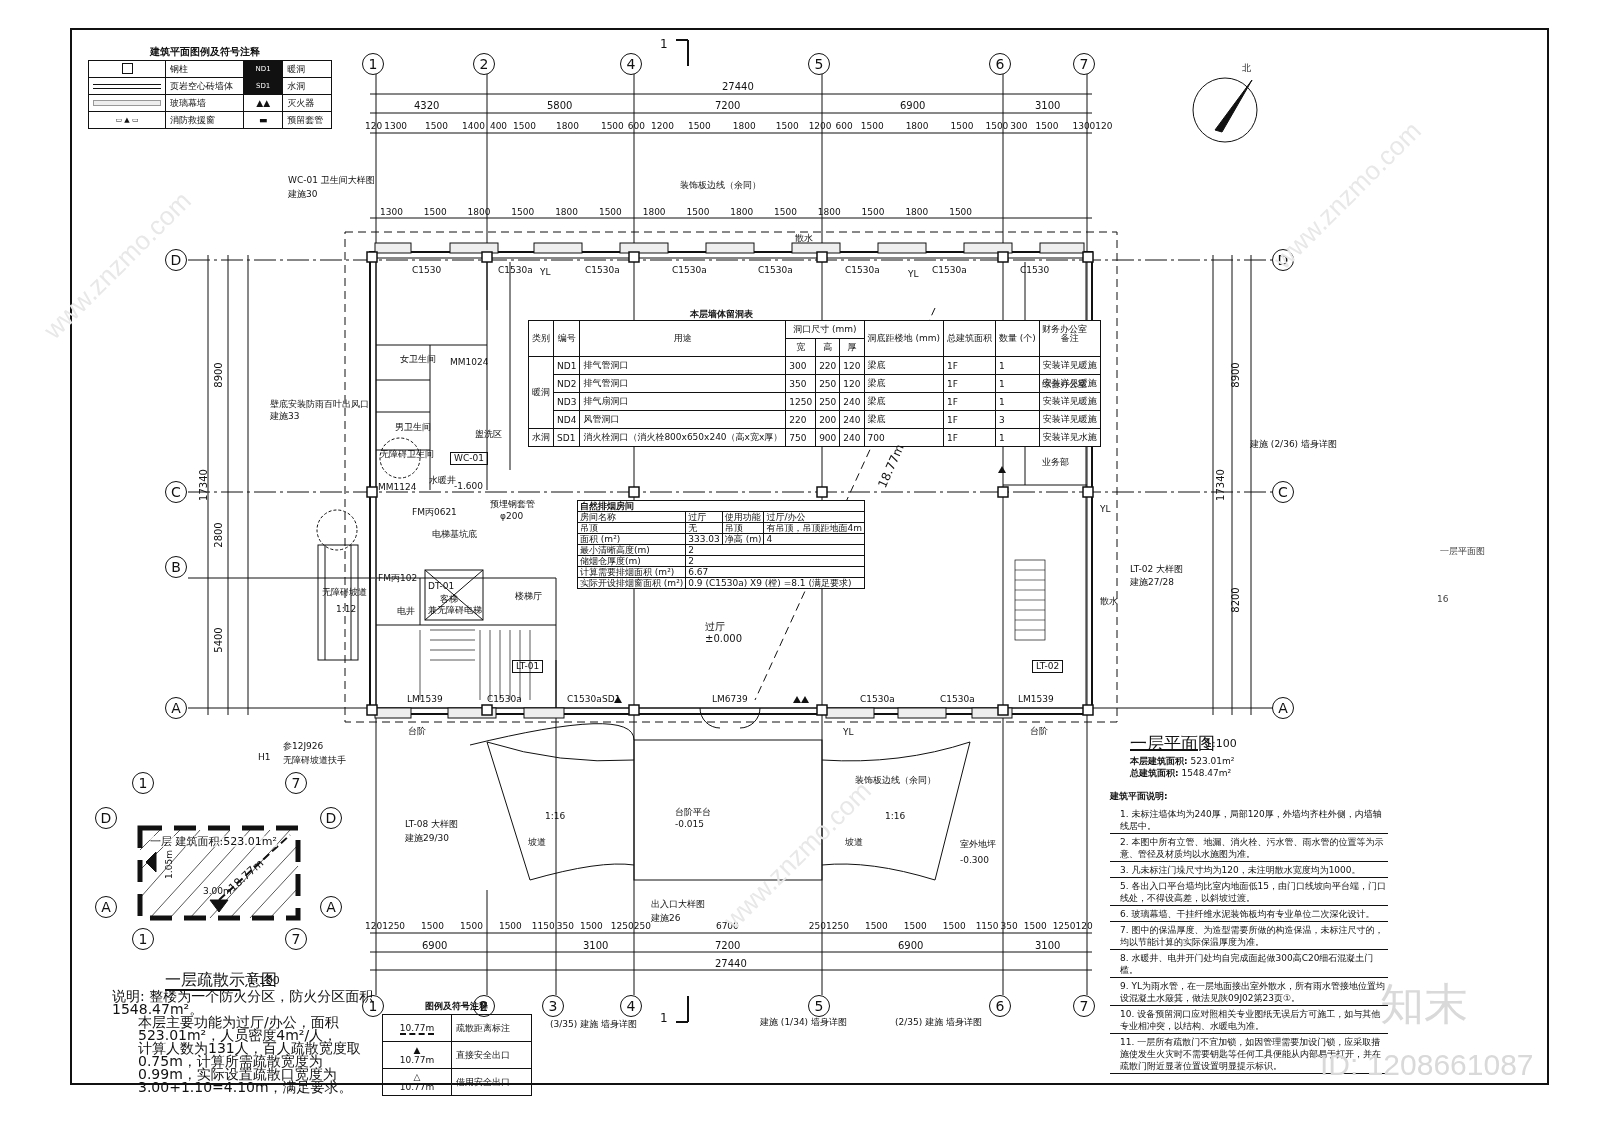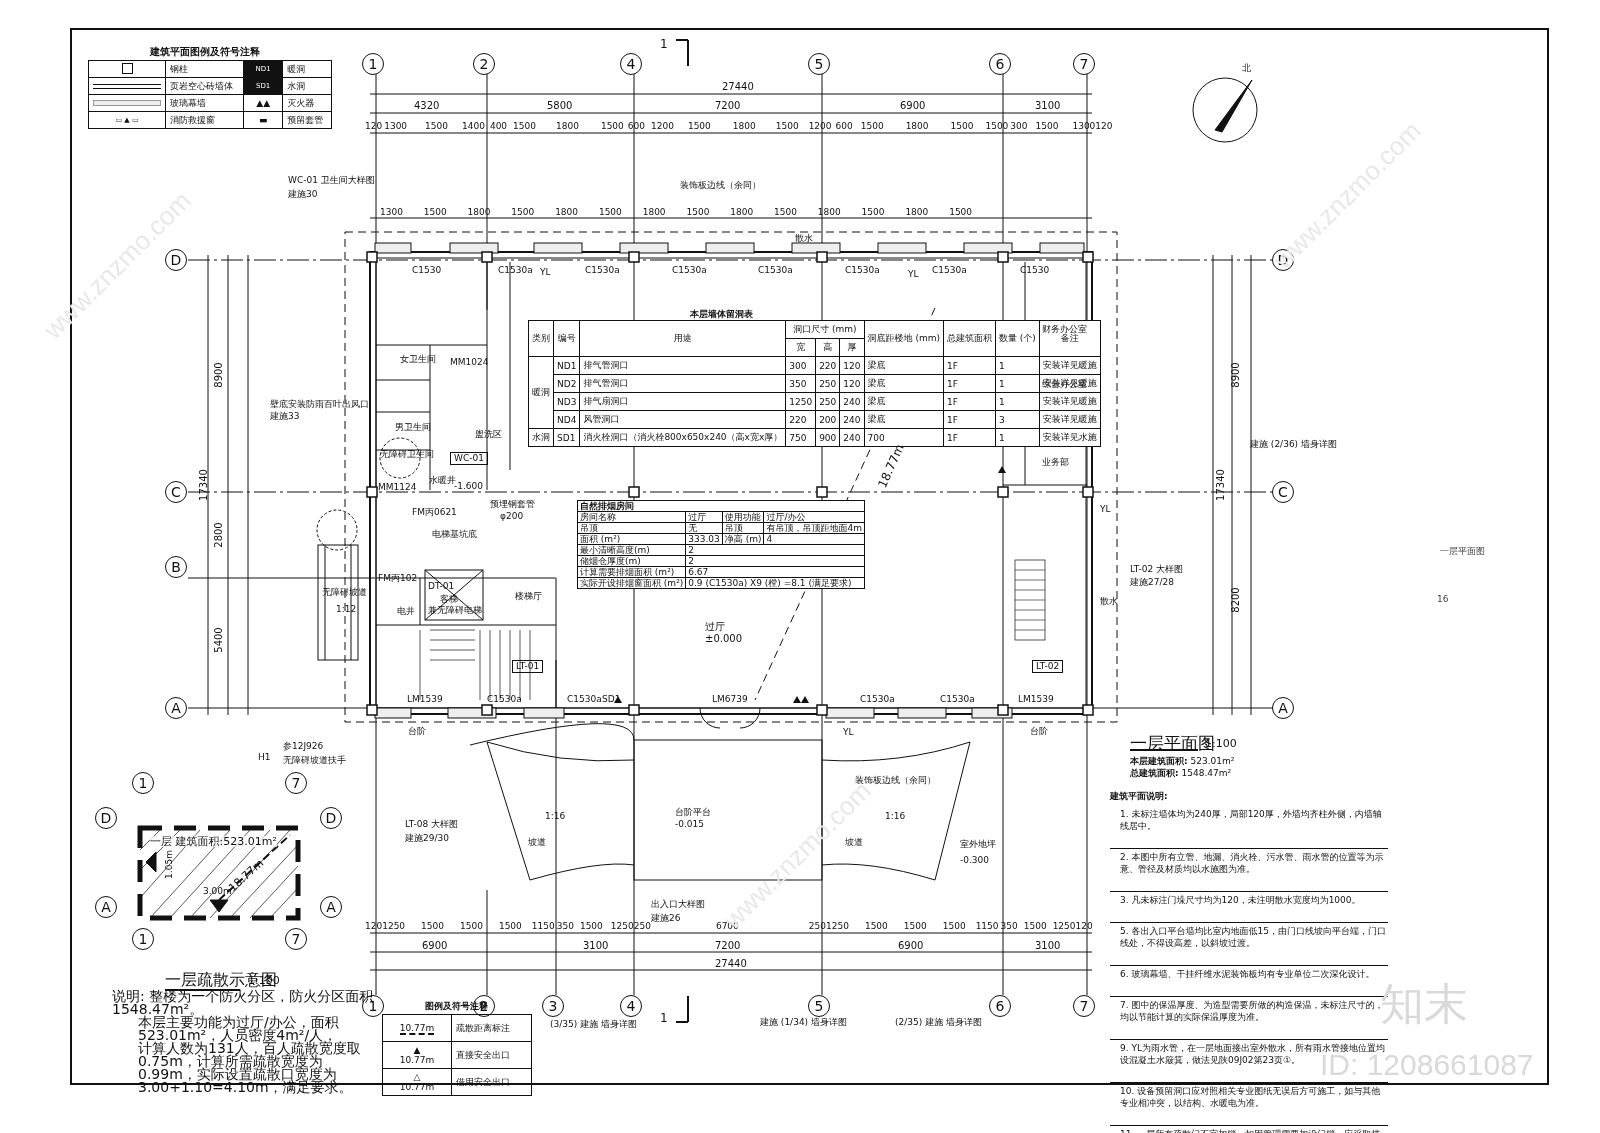--- a/index.html
+++ b/index.html
@@ -16,21 +16,21 @@
   
   .otable{position:absolute;left:528px;top:320px;border-collapse:collapse;font-size:9px;background:#fff;}
   .otable td,.otable th{border:1px solid #111;padding:1px 3px;height:15px;font-weight:normal;white-space:nowrap;}
   .otable-title{position:absolute;left:690px;top:308px;font-size:9px;font-weight:bold;}
   
   .stable{position:absolute;left:577px;top:500px;border-collapse:collapse;font-size:9px;background:#fff;width:238px;}
   .stable td{border:1px solid #111;padding:0 2px;height:10px;line-height:10px;white-space:nowrap;}
   
   .notes{position:absolute;left:1110px;top:790px;width:278px;font-size:9px;}
   .notes .nh{font-weight:bold;margin-bottom:3px;}
-  .notes .nl{border-bottom:1px solid #111;padding:2px 0 16px 10px;line-height:12px;}
+  .notes .nl{border-bottom:1px solid #111;padding:2px 0 1px 10px;line-height:12px;}
   .circle{position:absolute;width:20px;height:20px;border:1px solid #111;border-radius:50%;text-align:center;line-height:20px;font-size:14px;background:#fff;}
   .evac-notes{position:absolute;left:112px;top:990px;font-size:14px;line-height:13px;width:270px;}
   .sym-table{position:absolute;left:382px;top:1014px;width:150px;border:1px solid #111;border-collapse:collapse;font-size:9px;}
   .sym-table td{border:1px solid #111;height:26px;padding:0 4px;}
   .wm{position:absolute;color:#d9d9d9;font-size:40px;font-family:"Liberation Sans",sans-serif;}
   .title-big{position:absolute;font-size:17px;}
 </style>
 </head>
 <body>
 
@@ -519,20 +519,21 @@
 <div class="t tsm" style="left:1130px;top:769px"><b>总建筑面积:</b> <span>1548.47m²</span></div>
 
 <div class="notes">
   <div class="nh">建筑平面说明:</div>
   <div class="nl">1. 未标注墙体均为240厚，局部120厚，外墙均齐柱外侧，内墙轴线居中。</div>
   <div class="nl">2. 本图中所有立管、地漏、消火栓、污水管、雨水管的位置等为示意、管径及材质均以水施图为准。</div>
   <div class="nl">3. 凡未标注门垛尺寸均为120，未注明散水宽度均为1000。</div>
   <div class="nl">5. 各出入口平台墙均比室内地面低15，由门口线坡向平台端，门口线处，不得设高差，以斜坡过渡。</div>
   <div class="nl">6. 玻璃幕墙、干挂纤维水泥装饰板均有专业单位二次深化设计。</div>
   <div class="nl">7. 图中的保温厚度、为造型需要所做的构造保温，未标注尺寸的，均以节能计算的实际保温厚度为准。</div>
+  <div class="nl">8. 水暖井、电井开门处均自完成面起做300高C20细石混凝土门槛。</div>
   <div class="nl">9. YL为雨水管，在一层地面接出室外散水，所有雨水管接地位置均设混凝土水簸箕，做法见陕09J02第23页①。</div>
   <div class="nl">10. 设备预留洞口应对照相关专业图纸无误后方可施工，如与其他专业相冲突，以结构、水暖电为准。</div>
   <div class="nl">11. 一层所有疏散门不宜加锁，如因管理需要加设门锁，应采取措施使发生火灾时不需要钥匙等任何工具便能从内部易于打开，并在疏散门附近显著位置设置明显提示标识。</div>
 </div>
 
 <div class="circle" style="left:132px;top:772px">1</div>
 <div class="circle" style="left:285px;top:772px">7</div>
 <div class="circle" style="left:132px;top:928px">1</div>
 <div class="circle" style="left:285px;top:928px">7</div>
 <div class="circle" style="left:95px;top:807px">D</div>

